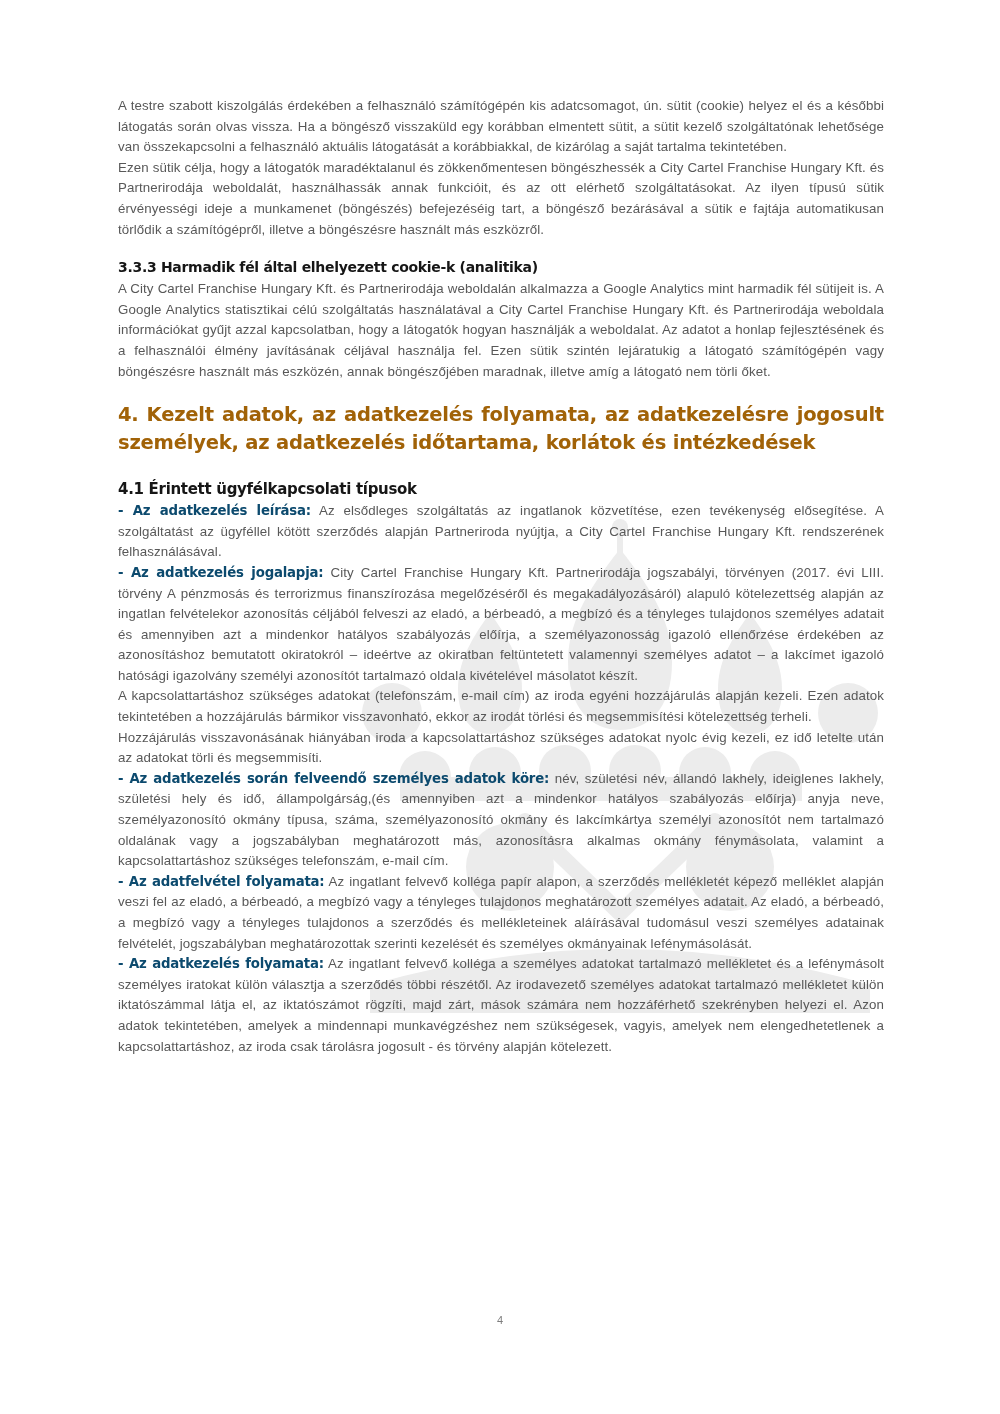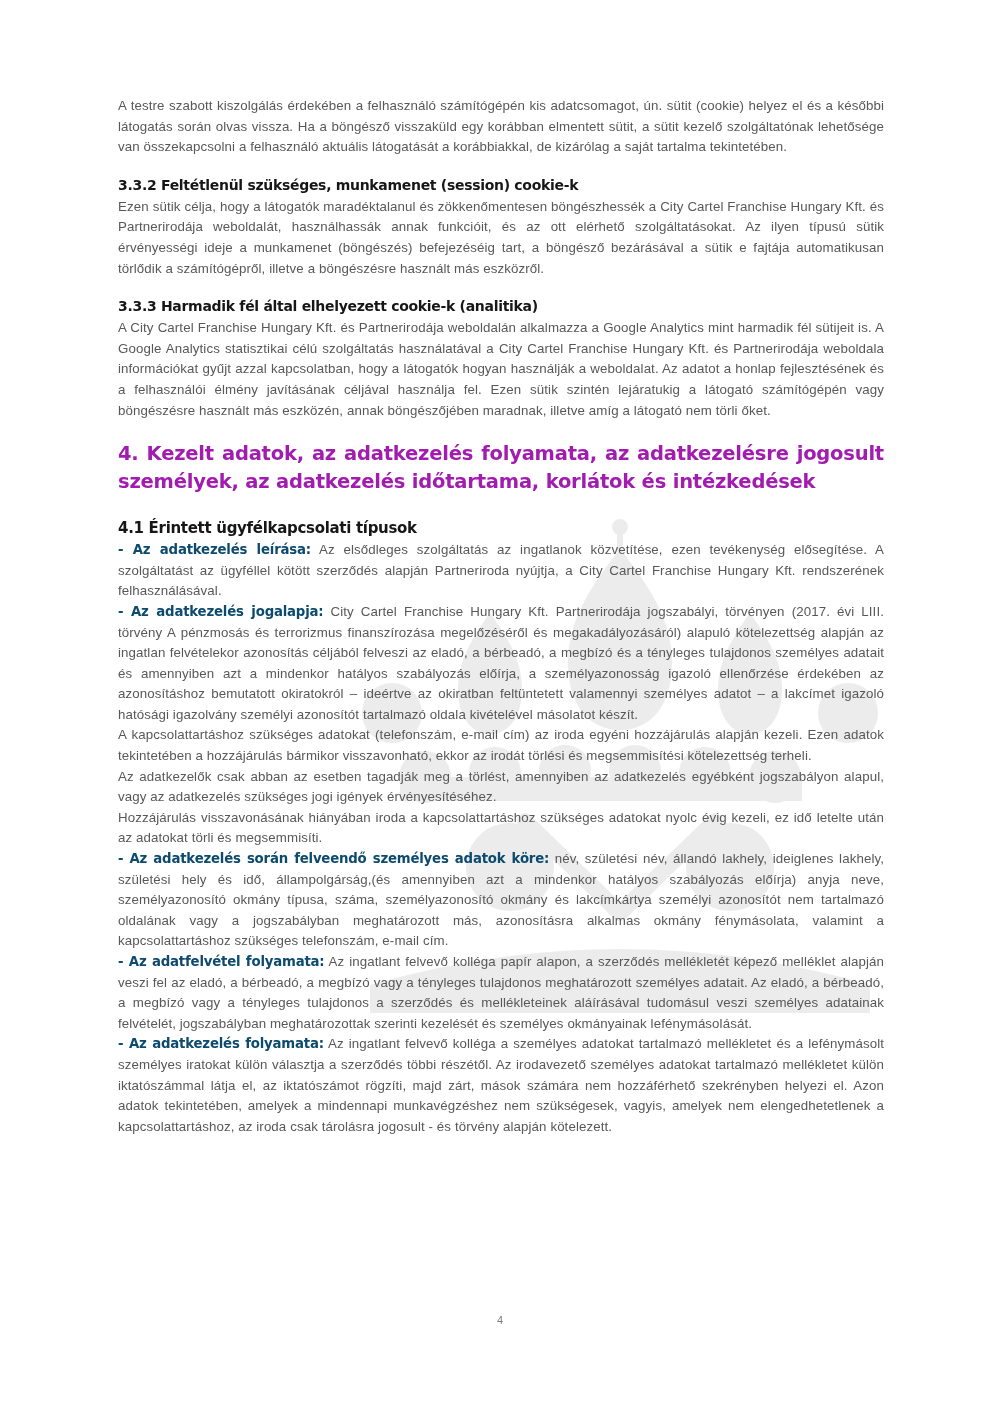--- a/index.html
+++ b/index.html
@@ -42,21 +42,21 @@
     line-height:20px;
     color:#161616;
     letter-spacing:-0.3px;
   }
   .chapter-h{
     margin:19px 0 0 0;
     font-family:"DejaVu Sans", sans-serif;
     font-weight:700;
     font-size:19.5px;
     line-height:27.5px;
-    color:#a21caf;
+    color:#a16207;
     text-align:justify;
     letter-spacing:-0.2px;
   }
   .h41{
     margin-top:23px;
     font-size:15px;
   }
   .h411{
     margin-top:1px;
     font-size:13.6px;
@@ -103,37 +103,35 @@
       <circle cx="400" cy="352" r="44"></circle>
       <path d="M195 306 L290 398 L385 306" fill="none" stroke="#ececec" stroke-width="16" stroke-linecap="round" stroke-linejoin="round"></path>
       <path d="M40 470 Q290 398 540 470 L540 498 L40 498 Z"></path>
     </g>
   </svg>
 
   <div class="content">
 
     <p class="body">A testre szabott kiszolgálás érdekében a felhasználó számítógépén kis adatcsomagot, ún. sütit (cookie) helyez el és a későbbi látogatás során olvas vissza. Ha a böngésző visszaküld egy korábban elmentett sütit, a sütit kezelő szolgáltatónak lehetősége van összekapcsolni a felhasználó aktuális látogatását a korábbiakkal, de kizárólag a saját tartalma tekintetében.</p>
 
-    <h3 class="h-small">3.3.2 Feltétlenül szükséges, munkamenet (session) cookie-k</h3>
     <p class="body">Ezen sütik célja, hogy a látogatók maradéktalanul és zökkenőmentesen böngészhessék a City Cartel Franchise Hungary Kft. és Partnerirodája weboldalát, használhassák annak funkcióit, és az ott elérhető szolgáltatásokat. Az ilyen típusú sütik érvényességi ideje a munkamenet (böngészés) befejezéséig tart, a böngésző bezárásával a sütik e fajtája automatikusan törlődik a számítógépről, illetve a böngészésre használt más eszközről.</p>
 
     <h3 class="h-small">3.3.3 Harmadik fél által elhelyezett cookie-k (analitika)</h3>
     <p class="body">A City Cartel Franchise Hungary Kft. és Partnerirodája weboldalán alkalmazza a Google Analytics mint harmadik fél sütijeit is. A Google Analytics statisztikai célú szolgáltatás használatával a City Cartel Franchise Hungary Kft. és Partnerirodája weboldala információkat gyűjt azzal kapcsolatban, hogy a látogatók hogyan használják a weboldalat. Az adatot a honlap fejlesztésének és a felhasználói élmény javításának céljával használja fel. Ezen sütik szintén lejáratukig a látogató számítógépén vagy böngészésre használt más eszközén, annak böngészőjében maradnak, illetve amíg a látogató nem törli őket.</p>
 
     <h1 class="chapter-h">4. Kezelt adatok, az adatkezelés folyamata, az adatkezelésre jogosult személyek, az adatkezelés időtartama, korlátok és intézkedések</h1>
 
     <h2 class="h-small h41">4.1 Érintett ügyfélkapcsolati típusok</h2>
 
     <p class="body"><b class="lead">- Az adatkezelés leírása:</b><span> Az elsődleges szolgáltatás az ingatlanok közvetítése, ezen tevékenység elősegítése. A szolgáltatást az ügyféllel kötött szerződés alapján Partneriroda nyújtja, a City Cartel Franchise Hungary Kft. rendszerének felhasználásával.</span></p>
 
     <p class="body"><b class="lead">- Az adatkezelés jogalapja:</b><span> City Cartel Franchise Hungary Kft. Partnerirodája jogszabályi, törvényen (2017. évi LIII. törvény A pénzmosás és terrorizmus finanszírozása megelőzéséről és megakadályozásáról) alapuló kötelezettség alapján az ingatlan felvételekor azonosítás céljából felveszi az eladó, a bérbeadó, a megbízó és a tényleges tulajdonos személyes adatait és amennyiben azt a mindenkor hatályos szabályozás előírja, a személyazonosság igazoló ellenőrzése érdekében az azonosításhoz bemutatott okiratokról – ideértve az okiratban feltüntetett valamennyi személyes adatot – a lakcímet igazoló hatósági igazolvány személyi azonosítót tartalmazó oldala kivételével másolatot készít.</span></p>
 
     <p class="body"><b class="lead"></b><span>A kapcsolattartáshoz szükséges adatokat (telefonszám, e-mail cím) az iroda egyéni hozzájárulás alapján kezeli. Ezen adatok tekintetében a hozzájárulás bármikor visszavonható, ekkor az irodát törlési és megsemmisítési kötelezettség terheli.</span></p>
 
-    <p class="body"><b class="lead"></b><span>Az adatkezelők csak abban az esetben tagadják meg a törlést, amennyiben az adatkezelés egyébként jogszabályon alapul, vagy az adatkezelés szükséges jogi igények érvényesítéséhez.</span></p>
 
     <p class="body"><b class="lead"></b><span>Hozzájárulás visszavonásának hiányában iroda a kapcsolattartáshoz szükséges adatokat nyolc évig kezeli, ez idő letelte után az adatokat törli és megsemmisíti.</span></p>
 
     <p class="body"><b class="lead">- Az adatkezelés során felveendő személyes adatok köre:</b><span> név, születési név, állandó lakhely, ideiglenes lakhely, születési hely és idő, állampolgárság,(és amennyiben azt a mindenkor hatályos szabályozás előírja) anyja neve, személyazonosító okmány típusa, száma, személyazonosító okmány és lakcímkártya személyi azonosítót nem tartalmazó oldalának vagy a jogszabályban meghatározott más, azonosításra alkalmas okmány fénymásolata, valamint a kapcsolattartáshoz szükséges telefonszám, e-mail cím.</span></p>
 
     <p class="body"><b class="lead">- Az adatfelvétel folyamata:</b><span> Az ingatlant felvevő kolléga papír alapon, a szerződés mellékletét képező melléklet alapján veszi fel az eladó, a bérbeadó, a megbízó vagy a tényleges tulajdonos meghatározott személyes adatait. Az eladó, a bérbeadó, a megbízó vagy a tényleges tulajdonos a szerződés és mellékleteinek aláírásával tudomásul veszi személyes adatainak felvételét, jogszabályban meghatározottak szerinti kezelését és személyes okmányainak lefénymásolását.</span></p>
 
     <p class="body"><b class="lead">- Az adatkezelés folyamata:</b><span> Az ingatlant felvevő kolléga a személyes adatokat tartalmazó mellékletet és a lefénymásolt személyes iratokat külön választja a szerződés többi részétől. Az irodavezető személyes adatokat tartalmazó mellékletet külön iktatószámmal látja el, az iktatószámot rögzíti, majd zárt, mások számára nem hozzáférhető szekrényben helyezi el.  Azon adatok tekintetében, amelyek a mindennapi munkavégzéshez nem szükségesek, vagyis, amelyek nem elengedhetetlenek a kapcsolattartáshoz, az iroda csak tárolásra jogosult - és törvény alapján kötelezett.</span></p>
 
   </div>

